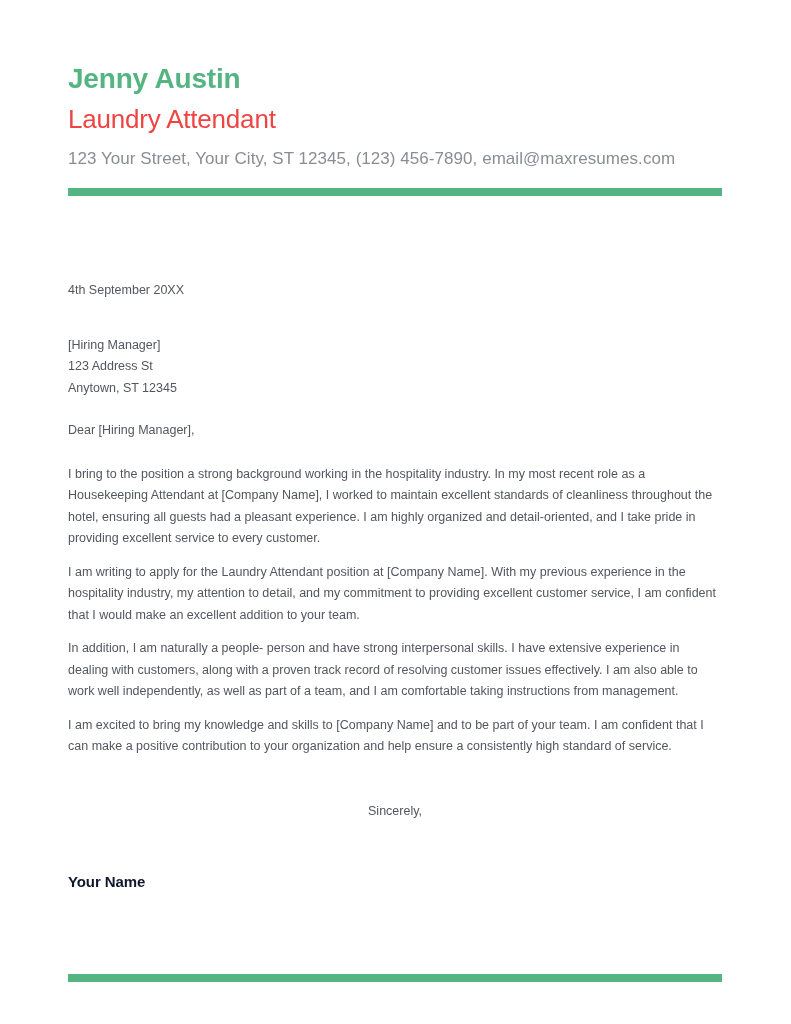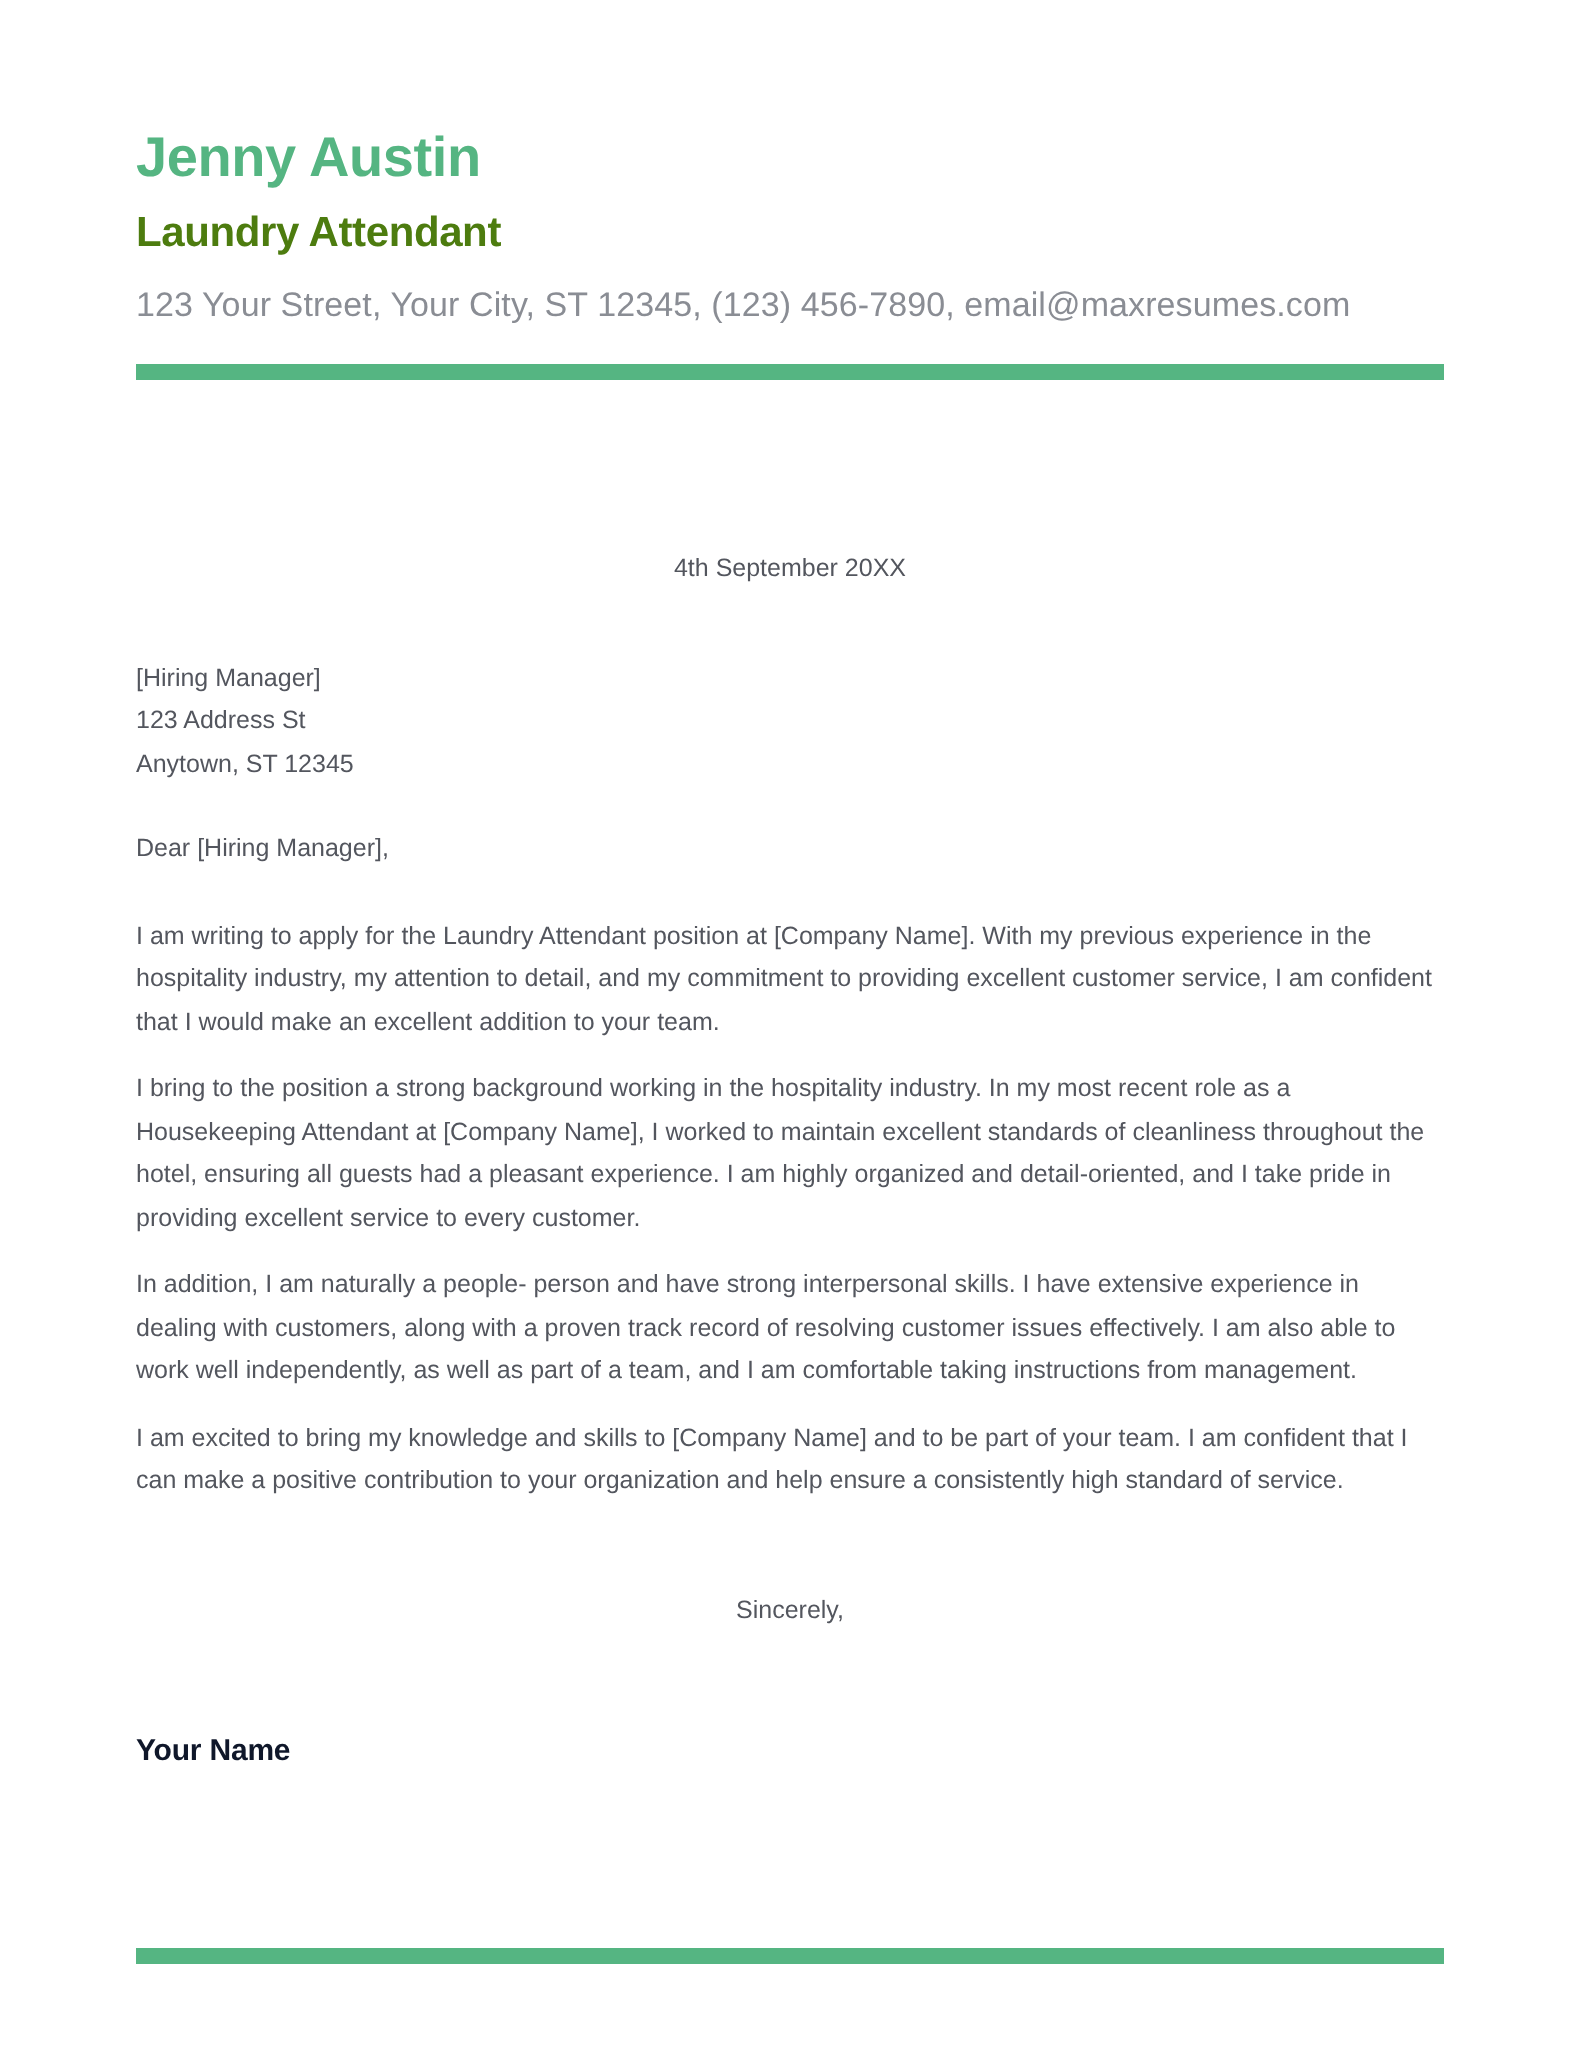--- a/index.html
+++ b/index.html
@@ -37,23 +37,23 @@
   }
   .applicant-name {
     font-size: 28px;
     font-weight: bold;
     color: #55b582;
     letter-spacing: -0.2px;
     line-height: 1.18;
     margin: 0;
   }
   .job-title {
-    font-size: 21px;
-    font-weight: bold;
-    color: #4d7c0f;
+    font-size: 26px;
+    font-weight: normal;
+    color: #ef4444;
     letter-spacing: -0.2px;
     line-height: 1.2;
     margin: 9px 0 0 0;
   }
   .contact-line {
     font-size: 17px;
     color: #8a8d94;
     line-height: 1.4;
     margin: 12px 0 0 0;
     letter-spacing: 0.05px;
@@ -76,21 +76,20 @@
   
   .letter {
     margin-top: 84px;
     font-size: 12.5px;
     color: #53565e;
     line-height: 21.5px;
   }
 
   .letter-date {
     margin: 0;
-    text-align: center;
   }
 
   .recipient {
     margin: 33px 0 0 0;
   }
   .recipient div {
     margin: 0;
   }
 
   .salutation {
@@ -142,22 +141,22 @@
 
       <div class="recipient">
         <div>[Hiring Manager]</div>
         <div>123 Address St</div>
         <div>Anytown, ST 12345</div>
       </div>
 
       <p class="salutation">Dear [Hiring Manager],</p>
 
       <div class="body-paragraphs">
+        <p>I bring to the position a strong background working in the hospitality industry. In my most recent role as a Housekeeping Attendant at [Company Name], I worked to maintain excellent standards of cleanliness throughout the hotel, ensuring all guests had a pleasant experience. I am highly organized and detail-oriented, and I take pride in providing excellent service to every customer.</p>
         <p>I am writing to apply for the Laundry Attendant position at [Company Name]. With my previous experience in the hospitality industry, my attention to detail, and my commitment to providing excellent customer service, I am confident that I would make an excellent addition to your team.</p>
-        <p>I bring to the position a strong background working in the hospitality industry. In my most recent role as a Housekeeping Attendant at [Company Name], I worked to maintain excellent standards of cleanliness throughout the hotel, ensuring all guests had a pleasant experience. I am highly organized and detail-oriented, and I take pride in providing excellent service to every customer.</p>
         <p>In addition, I am naturally a people- person and have strong interpersonal skills. I have extensive experience in dealing with customers, along with a proven track record of resolving customer issues effectively. I am also able to work well independently, as well as part of a team, and I am comfortable taking instructions from management.</p>
         <p>I am excited to bring my knowledge and skills to [Company Name] and to be part of your team. I am confident that I can make a positive contribution to your organization and help ensure a consistently high standard of service.</p>
       </div>
 
       <p class="closing">Sincerely,</p>
 
       <p class="signature-name">Your Name</p>
 
     </div>
   </div>

